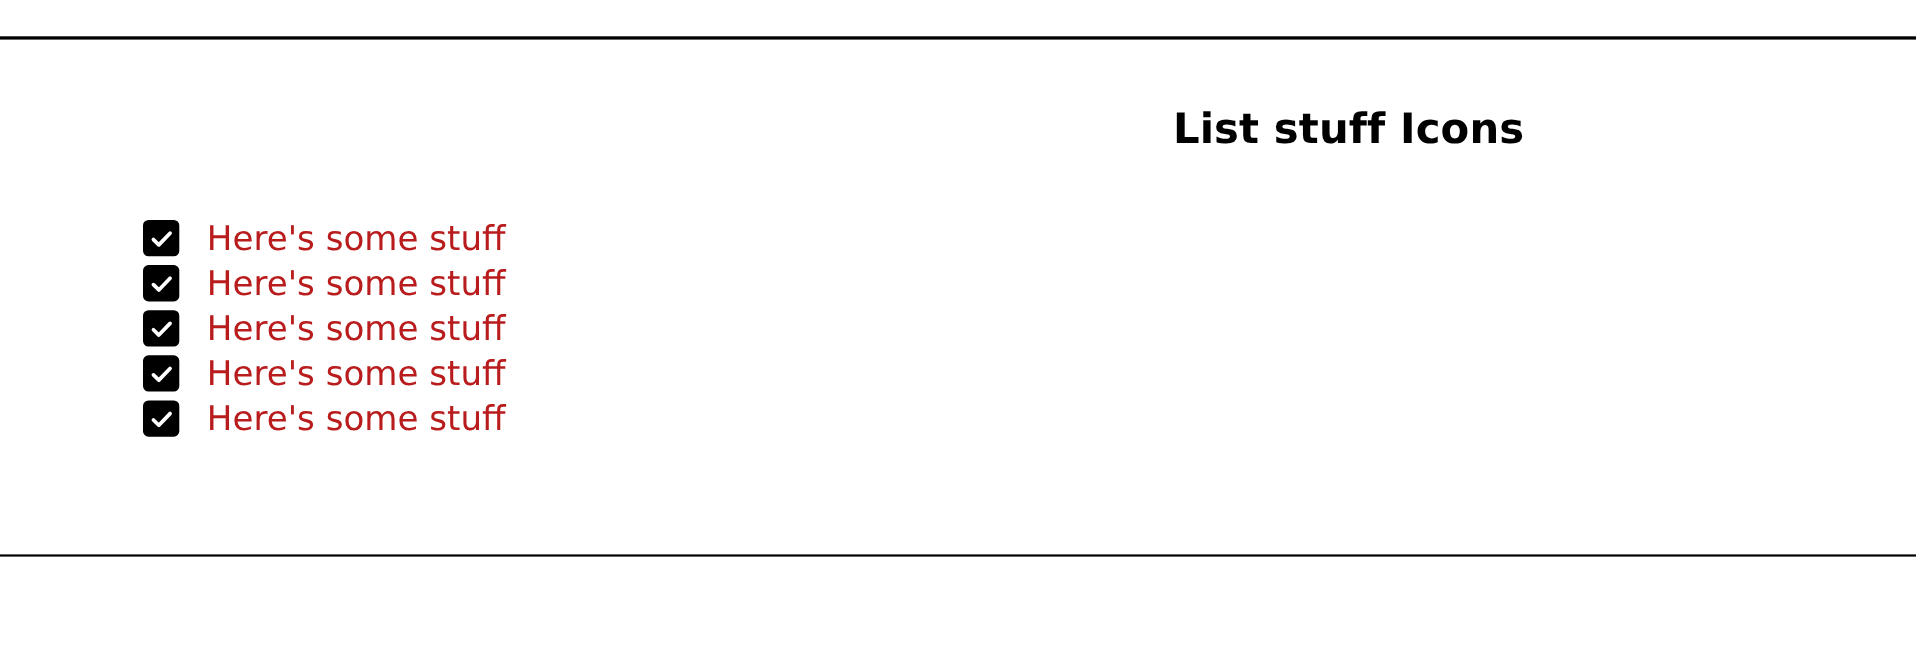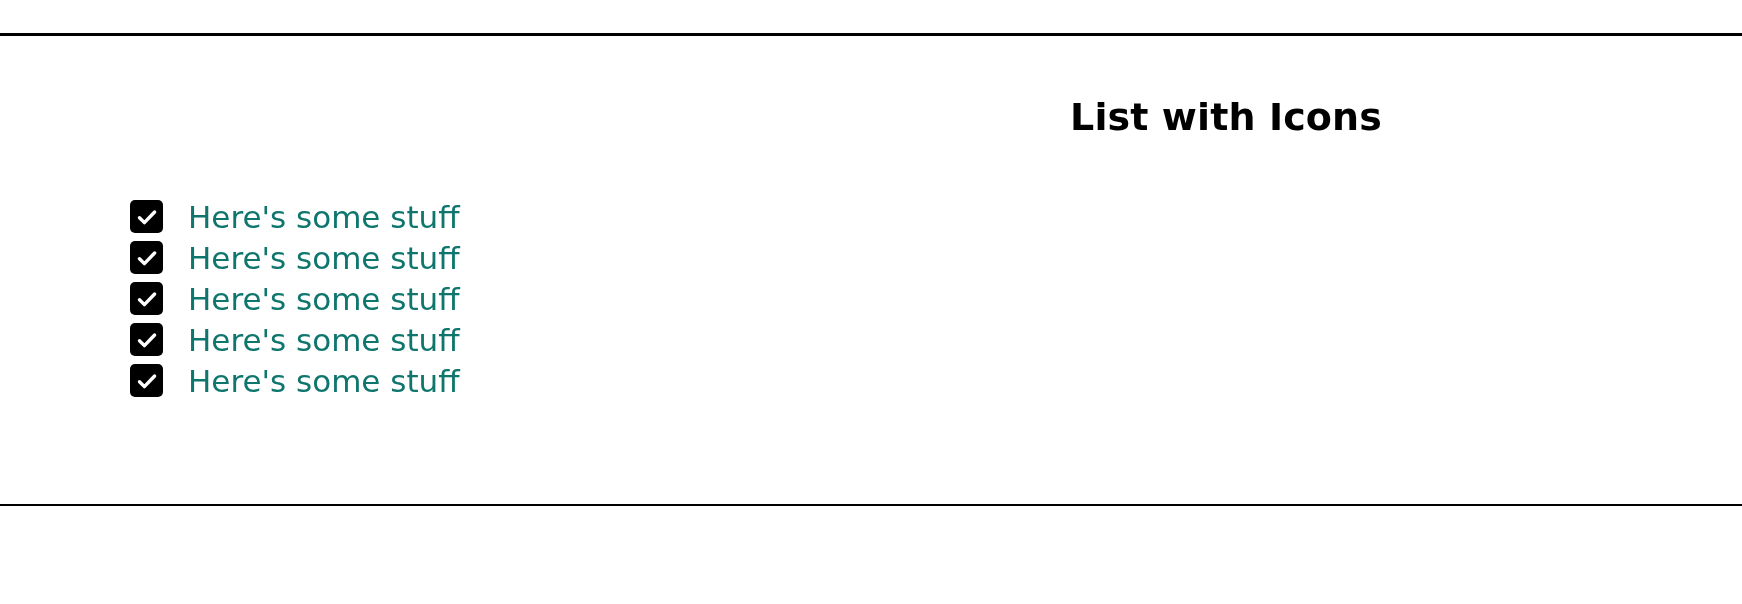--- a/index.html
+++ b/index.html
@@ -87,32 +87,32 @@
   .check-icon svg {
     display: block;
     width: 24px;
     height: 24px;
   }
   .item-label {
     margin-left: 25px;
     font-size: 31px;
     font-weight: 400;
     line-height: 38px;
-    color: #0f766e;
+    color: #b91c1c;
     white-space: nowrap;
   }
 </style>
 </head>
 <body>
 
 <div class="slide">
 
   <div class="rule-top"></div>
 
-  <div class="title right-block">List with Icons</div>
+  <div class="title right-block">List stuff Icons</div>
 
   <ul class="icon-list">
 
     <li class="icon-list-item">
       <span class="check-icon">
         <svg viewBox="0 0 24 24" aria-hidden="true">
           <path d="M4.5 12.8 L9.4 17.6 L19.6 7.0" fill="none" stroke="#ffffff" stroke-width="3.4" stroke-linecap="round" stroke-linejoin="round"></path>
         </svg>
       </span>
       <span class="item-label">Here's some stuff</span>

